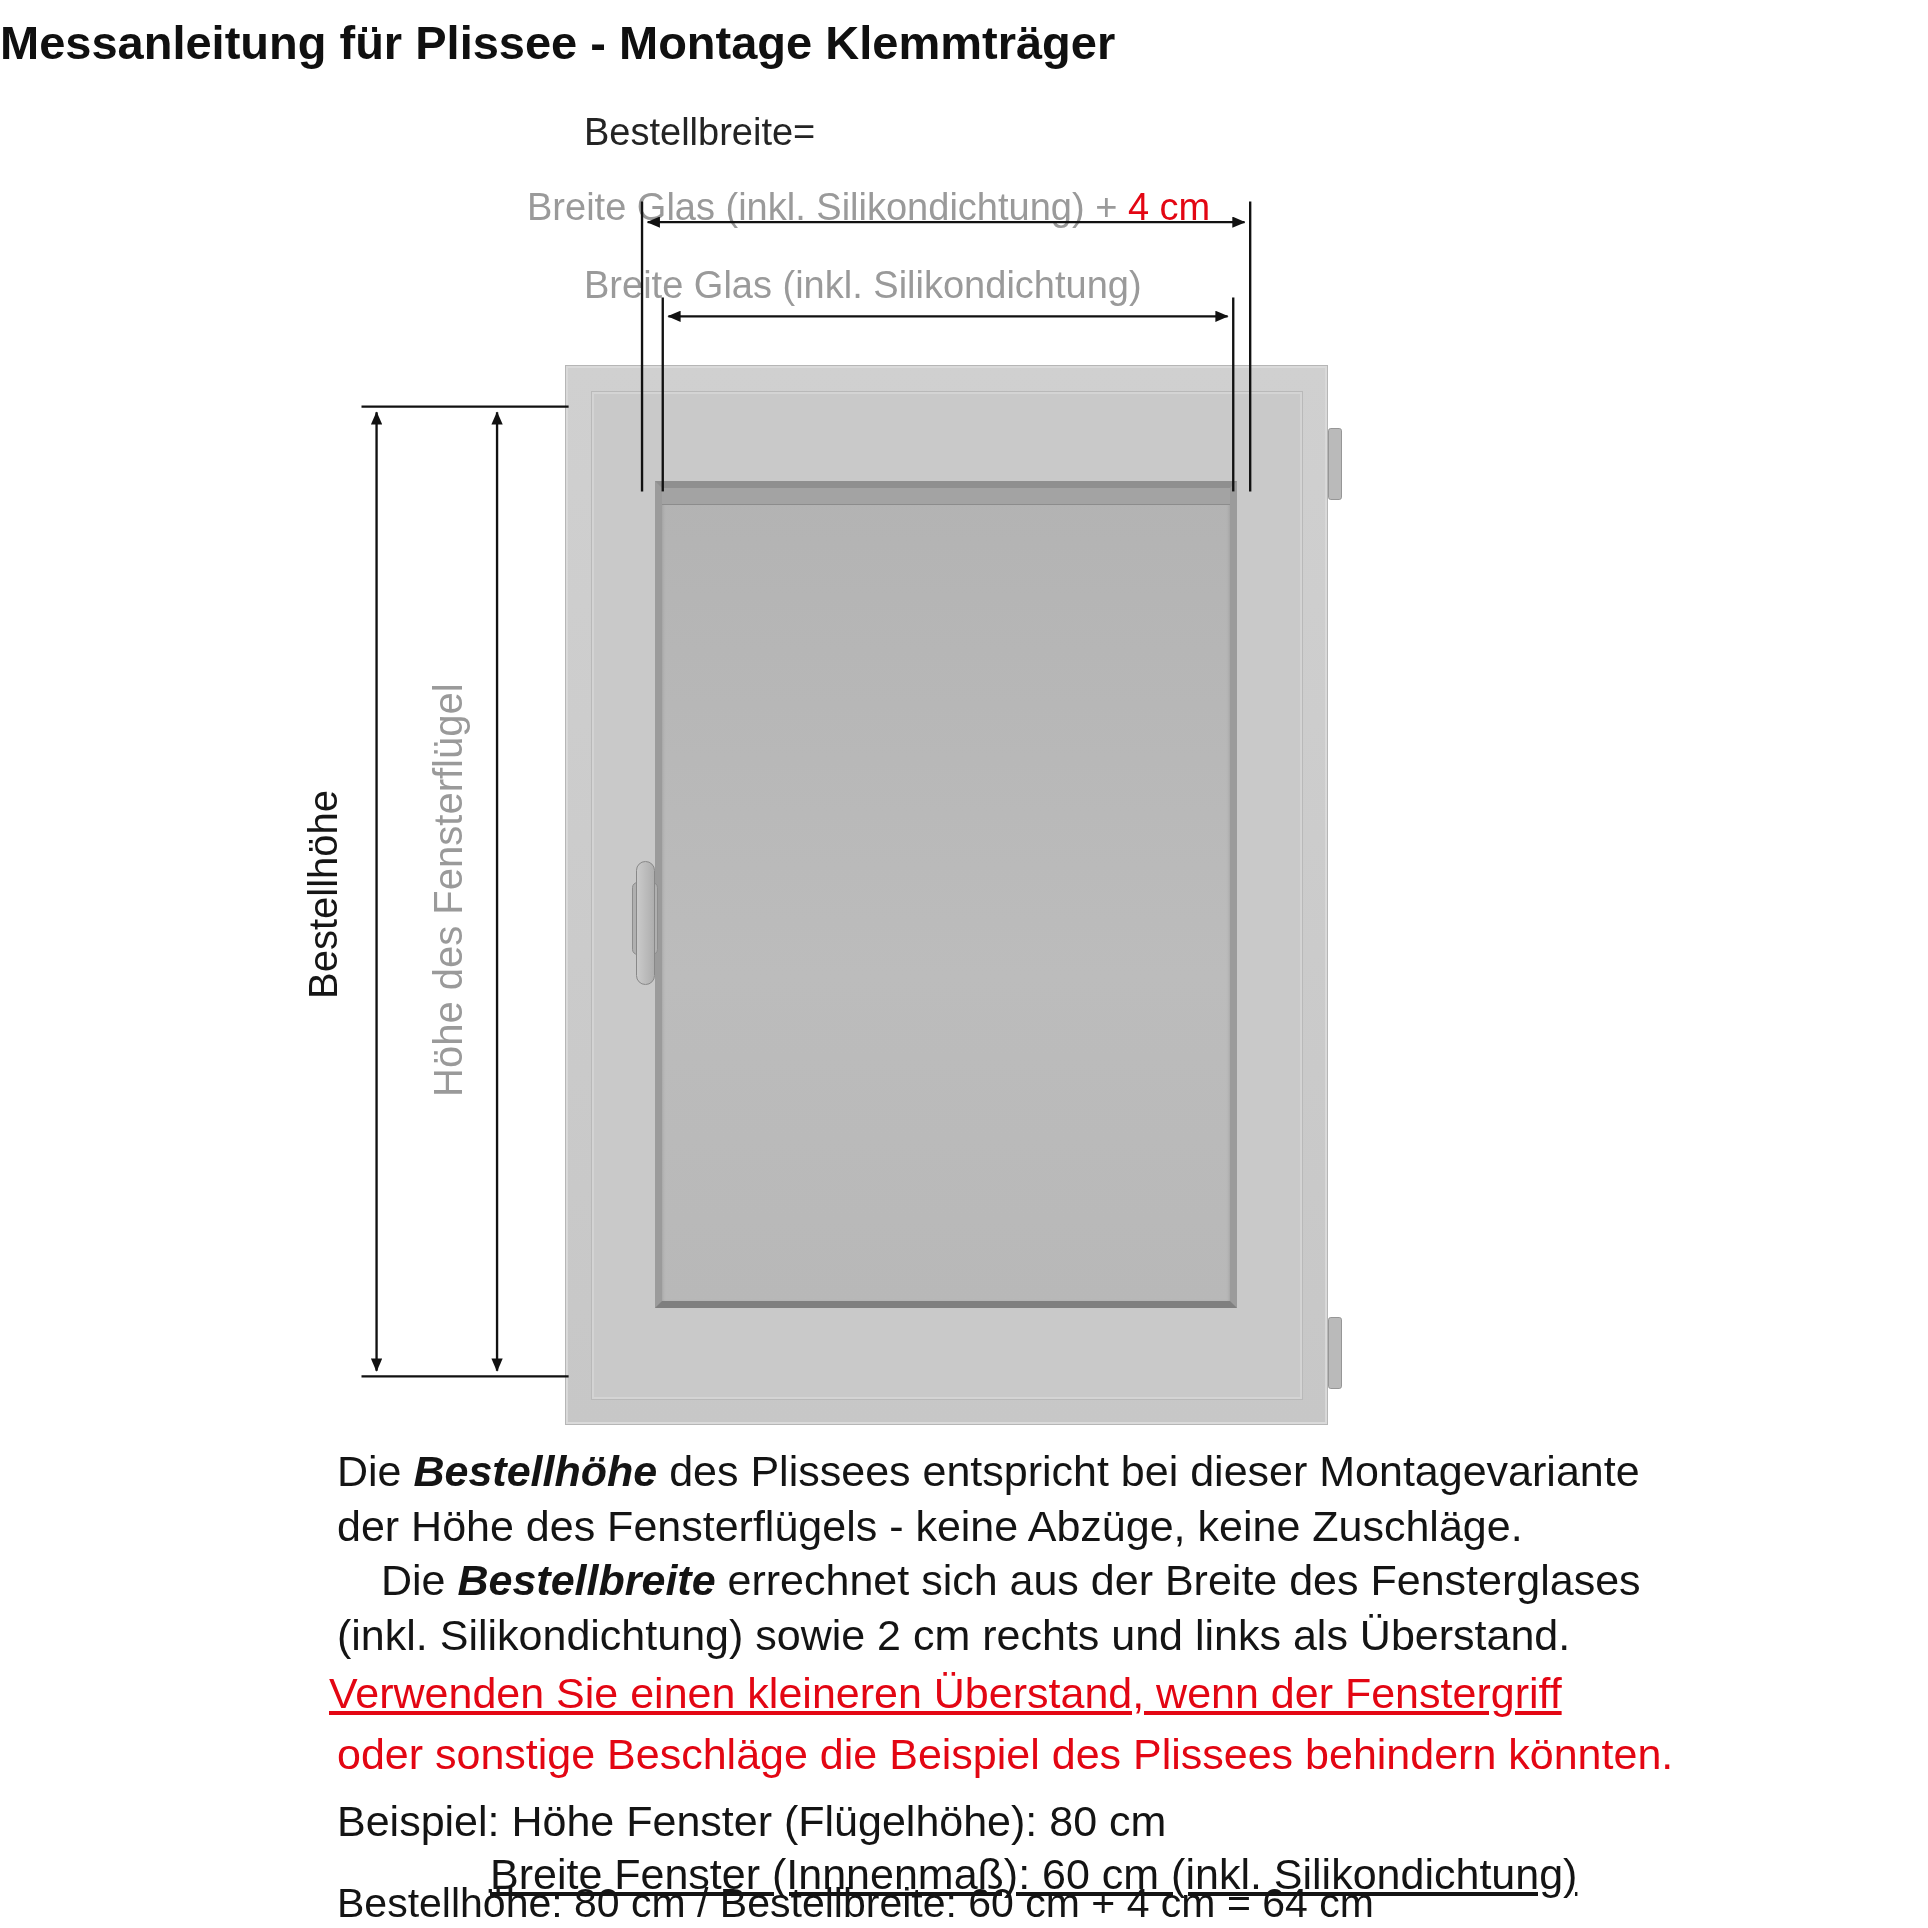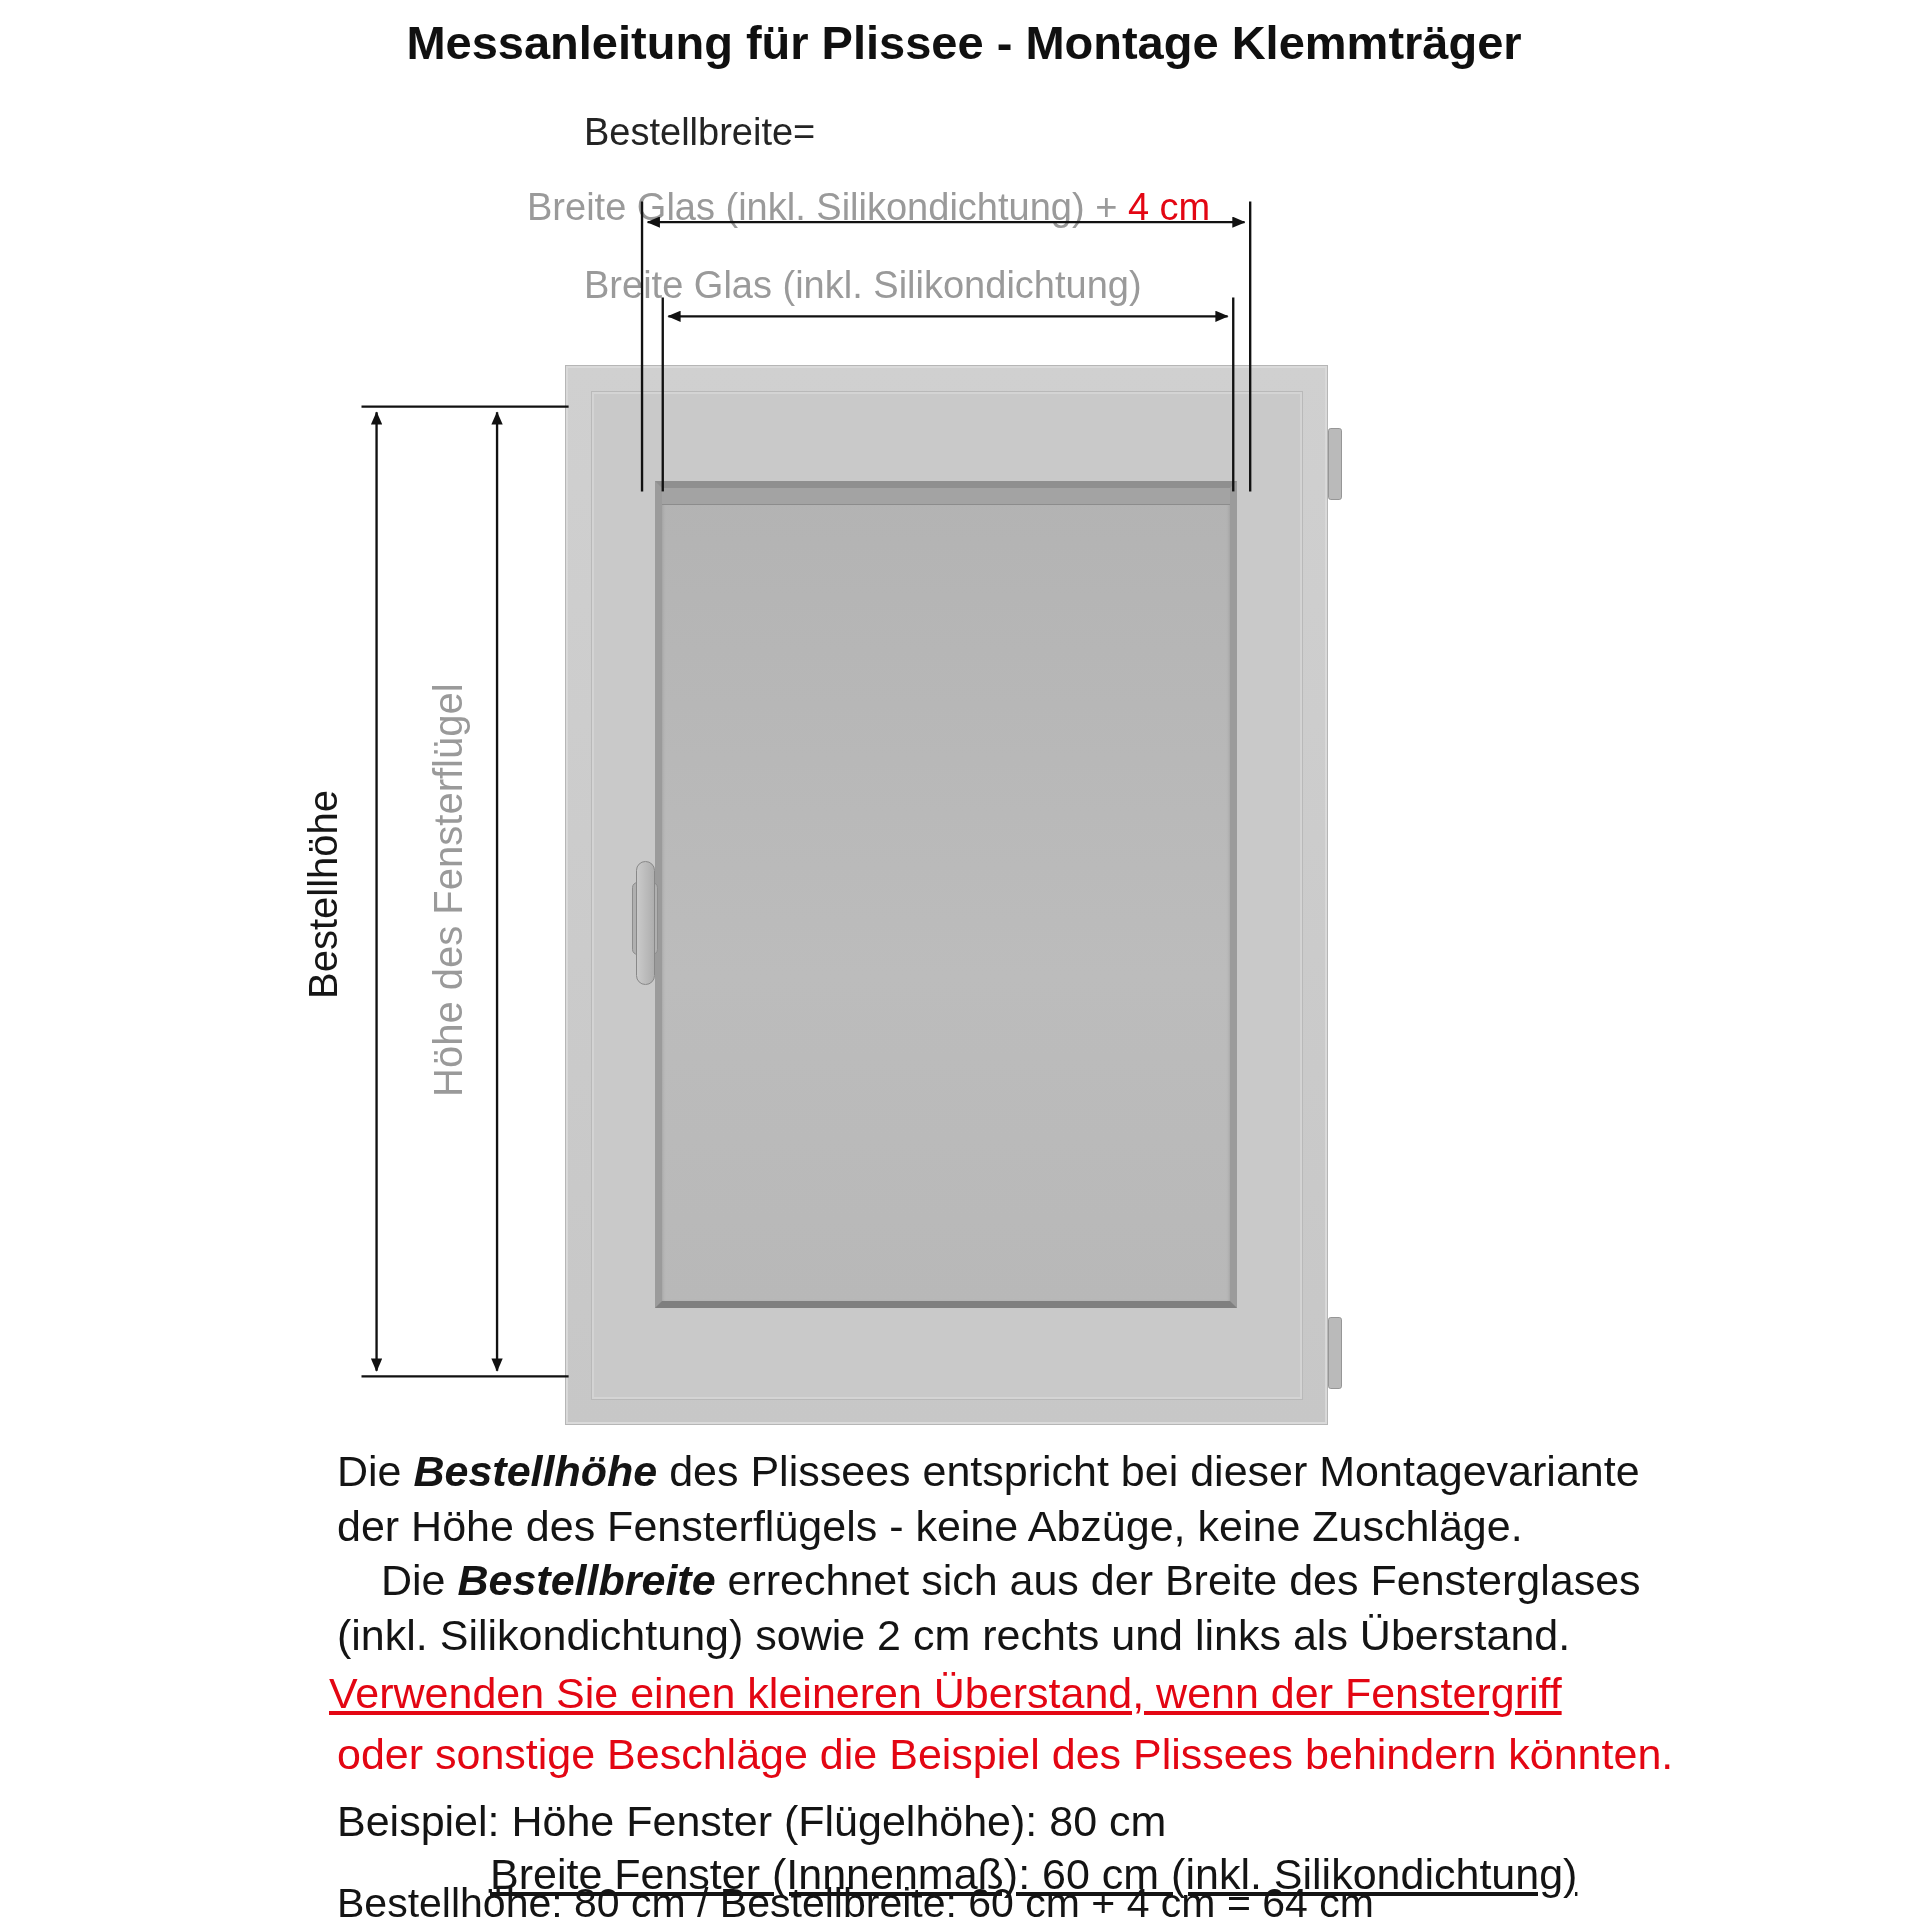--- a/index.html
+++ b/index.html
@@ -5,21 +5,21 @@
   :root{
     --highlight-red:#e30613;
     --muted-gray:#9a9a9a;
   }
   *{box-sizing:border-box;margin:0;padding:0;}
   html,body{width:1928px;height:1928px;overflow:hidden;background:#ffffff;
     font-family:"Liberation Sans", sans-serif;color:#1a1a1a;}
   .abs{position:absolute;}
 
   
-  .title{top:15px;left:0;width:1928px;text-align:center;font-size:47px;font-weight:600;color:#101010;}
+  .title{top:15px;left:0;width:1928px;font-size:47px;font-weight:600;color:#101010;}
 
   
   .dim-label{font-size:38px;}
   .lbl-order-width{top:111px;left:584px;width:725px;color:#242424;}
   .lbl-glass-plus{top:186px;left:527px;width:838px;color:var(--muted-gray);}
   .lbl-glass-plus .red{color:var(--highlight-red);}
   .lbl-glass{top:264px;left:584px;width:725px;color:var(--muted-gray);}
 
   
   .vlabel{writing-mode:vertical-rl;transform:rotate(180deg);font-size:40px;

